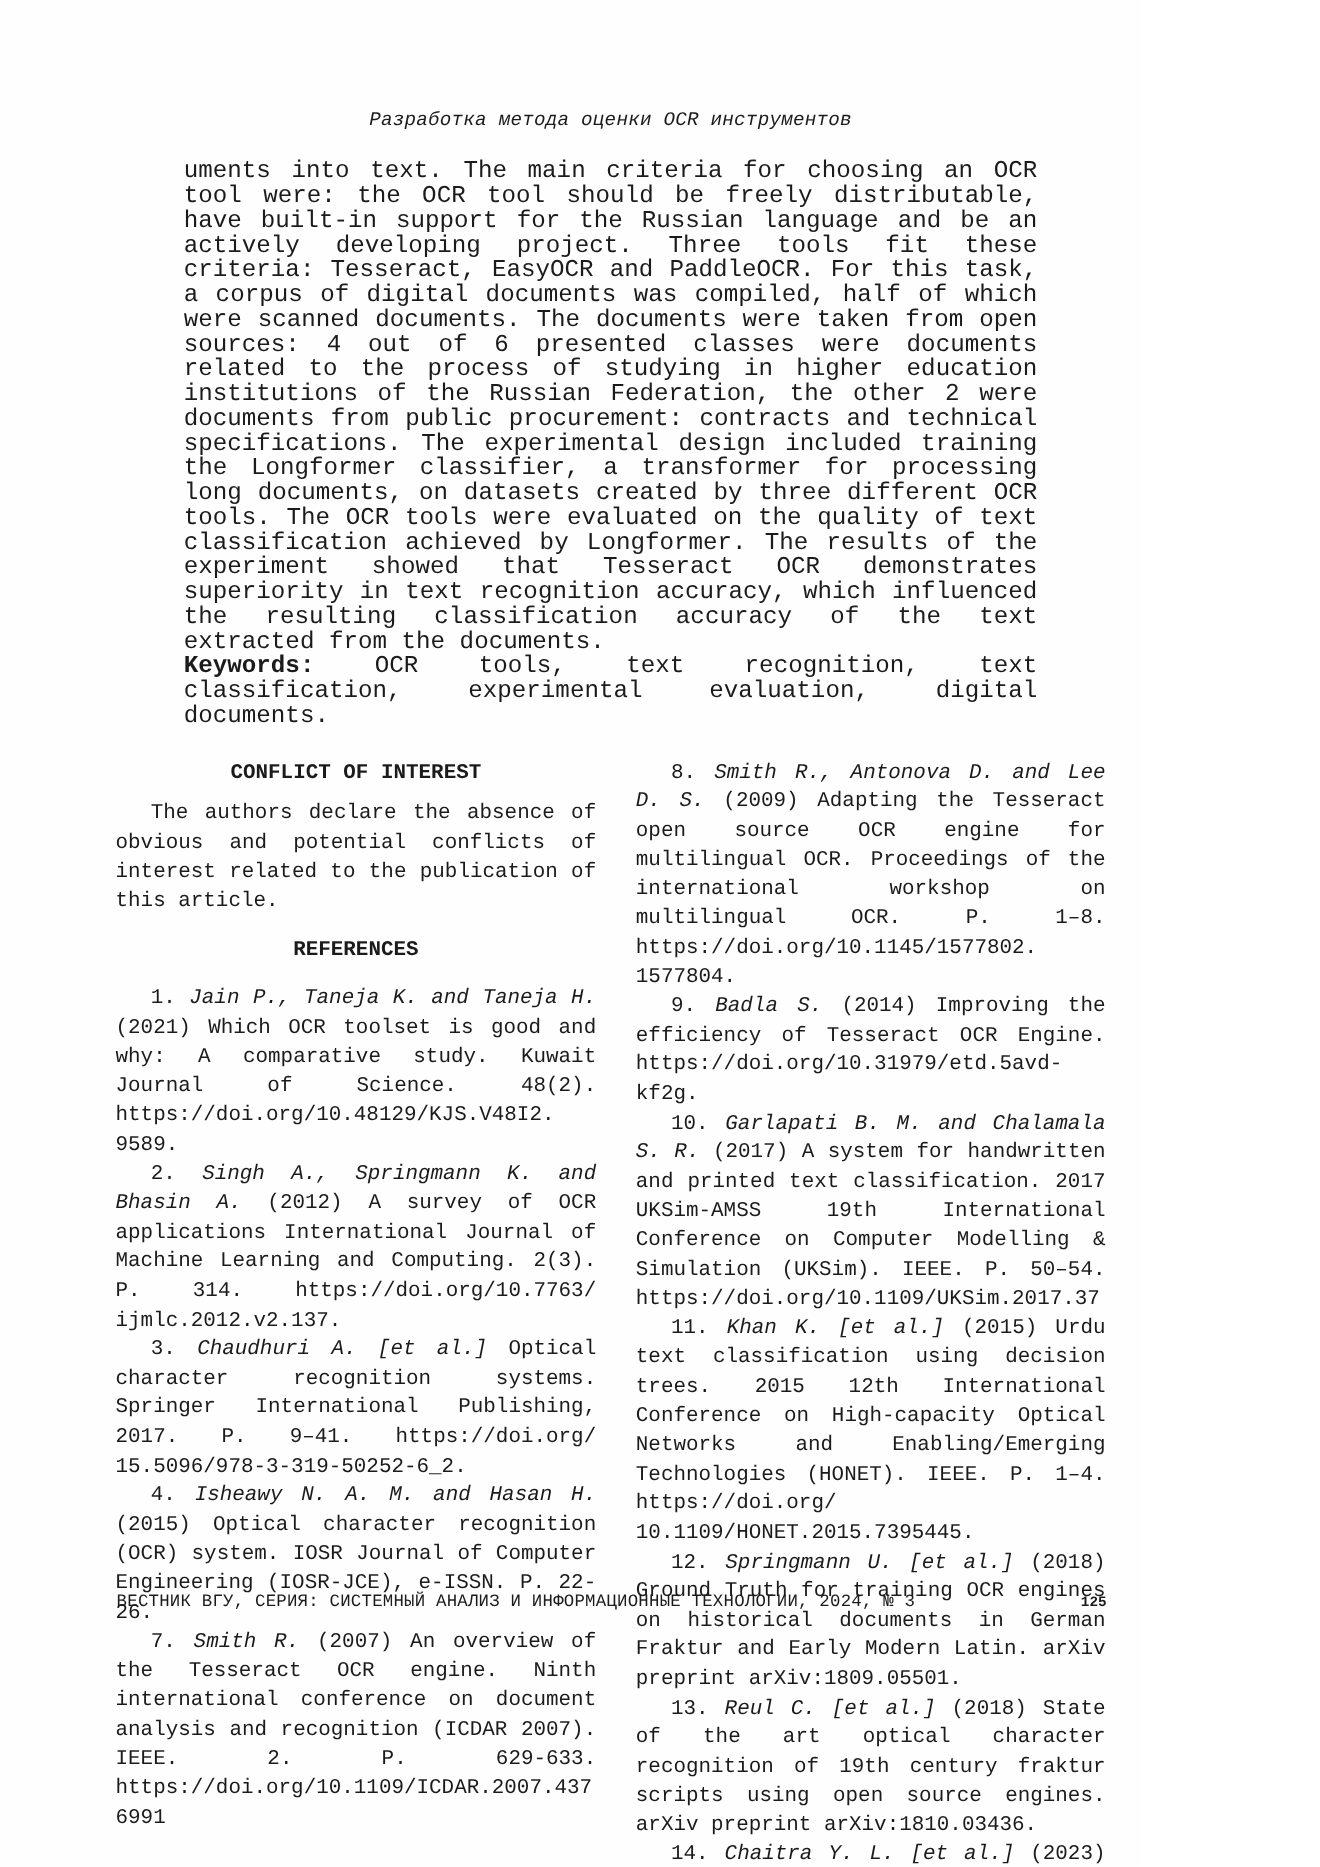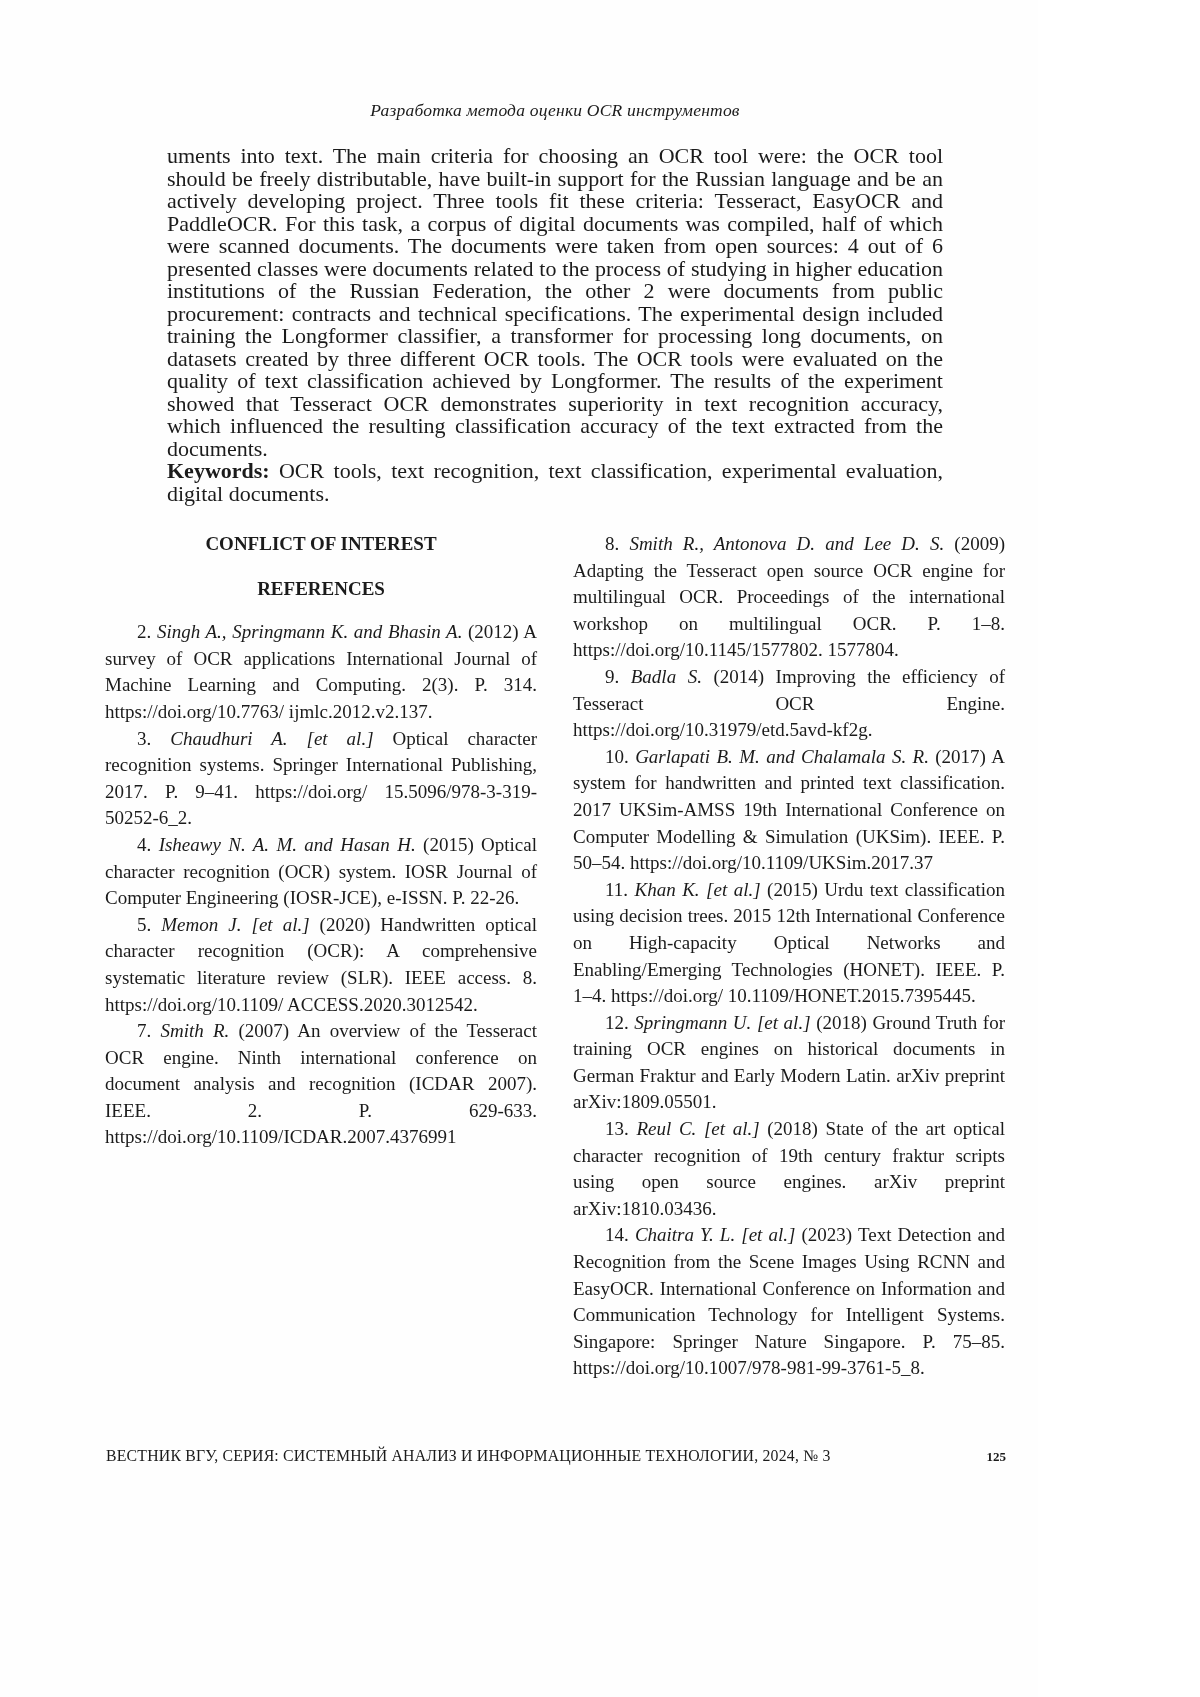--- a/index.html
+++ b/index.html
@@ -4,21 +4,21 @@
 <title>Journal Page</title>
 <style>
   * { box-sizing: border-box; }
   html, body { margin: 0; padding: 0; background: #ffffff; }
   .page {
     position: relative;
     width: 1038px;
     height: 1697px;
     background: #fefefe;
     color: #1b1b1b;
-    font-family: Liberation Serif, serif;
+    font-family: Liberation Mono, monospace;
     overflow: hidden;
   }
   .content {
     position: absolute;
     left: 105px;
     top: 0;
     width: 900px;
   }
   .running-head {
     margin: 0;
@@ -95,26 +95,27 @@
 
     <div class="abstract-block">
       <p>uments into text. The main criteria for choosing an OCR tool were: the OCR tool should be freely distributable, have built-in support for the Russian language and be an actively developing project. Three tools fit these criteria: Tesseract, EasyOCR and PaddleOCR. For this task, a corpus of digital documents was compiled, half of which were scanned documents. The documents were taken from open sources: 4 out of 6 presented classes were documents related to the process of studying in higher education institutions of the Russian Federation, the other 2 were documents from public procurement: contracts and technical specifications. The experimental design included training the Longformer classifier, a transformer for processing long documents, on datasets created by three different OCR tools. The OCR tools were evaluated on the quality of text classification achieved by Longformer. The results of the experiment showed that Tesseract OCR demonstrates superiority in text recognition accuracy, which influenced the resulting classification accuracy of the text extracted from the documents.</p>
       <p><span class="kw-label">Keywords:</span><span> OCR tools, text recognition, text classification, experimental evaluation, digital documents.</span></p>
     </div>
 
     <div class="columns">
 
       <div class="col">
         <h3 class="section-heading">CONFLICT OF INTEREST</h3>
+        <p class="body-para">The authors declare the absence of obvious and potential conflicts of interest related to the publication of this article.</p>
         <h3 class="section-heading refs-heading">REFERENCES</h3>
 
+        <p class="ref"><span class="ref-num">1. </span><span class="ref-authors">Jain P., Taneja K. and Taneja H.</span><span class="ref-text"> (2021) Which OCR toolset is good and why: A comparative study. Kuwait Journal of Science. 48(2). https://doi.org/10.48129/KJS.V48I2. 9589.</span></p>
         <p class="ref"><span class="ref-num">2. </span><span class="ref-authors">Singh A., Springmann K. and Bhasin A.</span><span class="ref-text"> (2012) A survey of OCR applications International Journal of Machine Learning and Computing. 2(3). P. 314. https://doi.org/10.7763/ ijmlc.2012.v2.137.</span></p>
         <p class="ref"><span class="ref-num">3. </span><span class="ref-authors">Chaudhuri A. [et al.]</span><span class="ref-text"> Optical character recognition systems. Springer International Publishing, 2017. P. 9–41. https://doi.org/ 15.5096/978-3-319-50252-6_2.</span></p>
         <p class="ref"><span class="ref-num">4. </span><span class="ref-authors">Isheawy N. A. M. and Hasan H.</span><span class="ref-text"> (2015) Optical character recognition (OCR) system. IOSR Journal of Computer Engineering (IOSR-JCE), e-ISSN. P. 22-26.</span></p>
-        <p class="ref"><span class="ref-num">5. </span><span class="ref-authors">Memon J. [et al.]</span><span class="ref-text"> (2020) Handwritten optical character recognition (OCR): A comprehensive systematic literature review (SLR). IEEE access. 8. https://doi.org/10.1109/ ACCESS.2020.3012542.</span></p>
         <p class="ref"><span class="ref-num">7. </span><span class="ref-authors">Smith R.</span><span class="ref-text"> (2007) An overview of the Tesseract OCR engine. Ninth international conference on document analysis and recognition (ICDAR 2007). IEEE. 2. P. 629-633. https://doi.org/10.1109/ICDAR.2007.4376991</span></p>
       </div>
 
       <div class="col">
         <p class="ref"><span class="ref-num">8. </span><span class="ref-authors">Smith R., Antonova D. and Lee D. S.</span><span class="ref-text"> (2009) Adapting the Tesseract open source OCR engine for multilingual OCR. Proceedings of the international workshop on multilingual OCR. P. 1–8. https://doi.org/10.1145/1577802. 1577804.</span></p>
         <p class="ref"><span class="ref-num">9. </span><span class="ref-authors">Badla S.</span><span class="ref-text"> (2014) Improving the efficiency of Tesseract OCR Engine. https://doi.org/10.31979/etd.5avd-kf2g.</span></p>
         <p class="ref"><span class="ref-num">10. </span><span class="ref-authors">Garlapati B. M. and Chalamala S. R.</span><span class="ref-text"> (2017) A system for handwritten and printed text classification. 2017 UKSim-AMSS 19th International Conference on Computer Modelling &amp; Simulation (UKSim). IEEE. P. 50–54. https://doi.org/10.1109/UKSim.2017.37</span></p>
         <p class="ref"><span class="ref-num">11. </span><span class="ref-authors">Khan K. [et al.]</span><span class="ref-text"> (2015) Urdu text classification using decision trees. 2015 12th International Conference on High-capacity Optical Networks and Enabling/Emerging Technologies (HONET). IEEE. P. 1–4. https://doi.org/ 10.1109/HONET.2015.7395445.</span></p>
         <p class="ref"><span class="ref-num">12. </span><span class="ref-authors">Springmann U. [et al.]</span><span class="ref-text"> (2018) Ground Truth for training OCR engines on historical documents in German Fraktur and Early Modern Latin. arXiv preprint arXiv:1809.05501.</span></p>
         <p class="ref"><span class="ref-num">13. </span><span class="ref-authors">Reul C. [et al.]</span><span class="ref-text"> (2018) State of the art optical character recognition of 19th century fraktur scripts using open source engines. arXiv preprint arXiv:1810.03436.</span></p>

